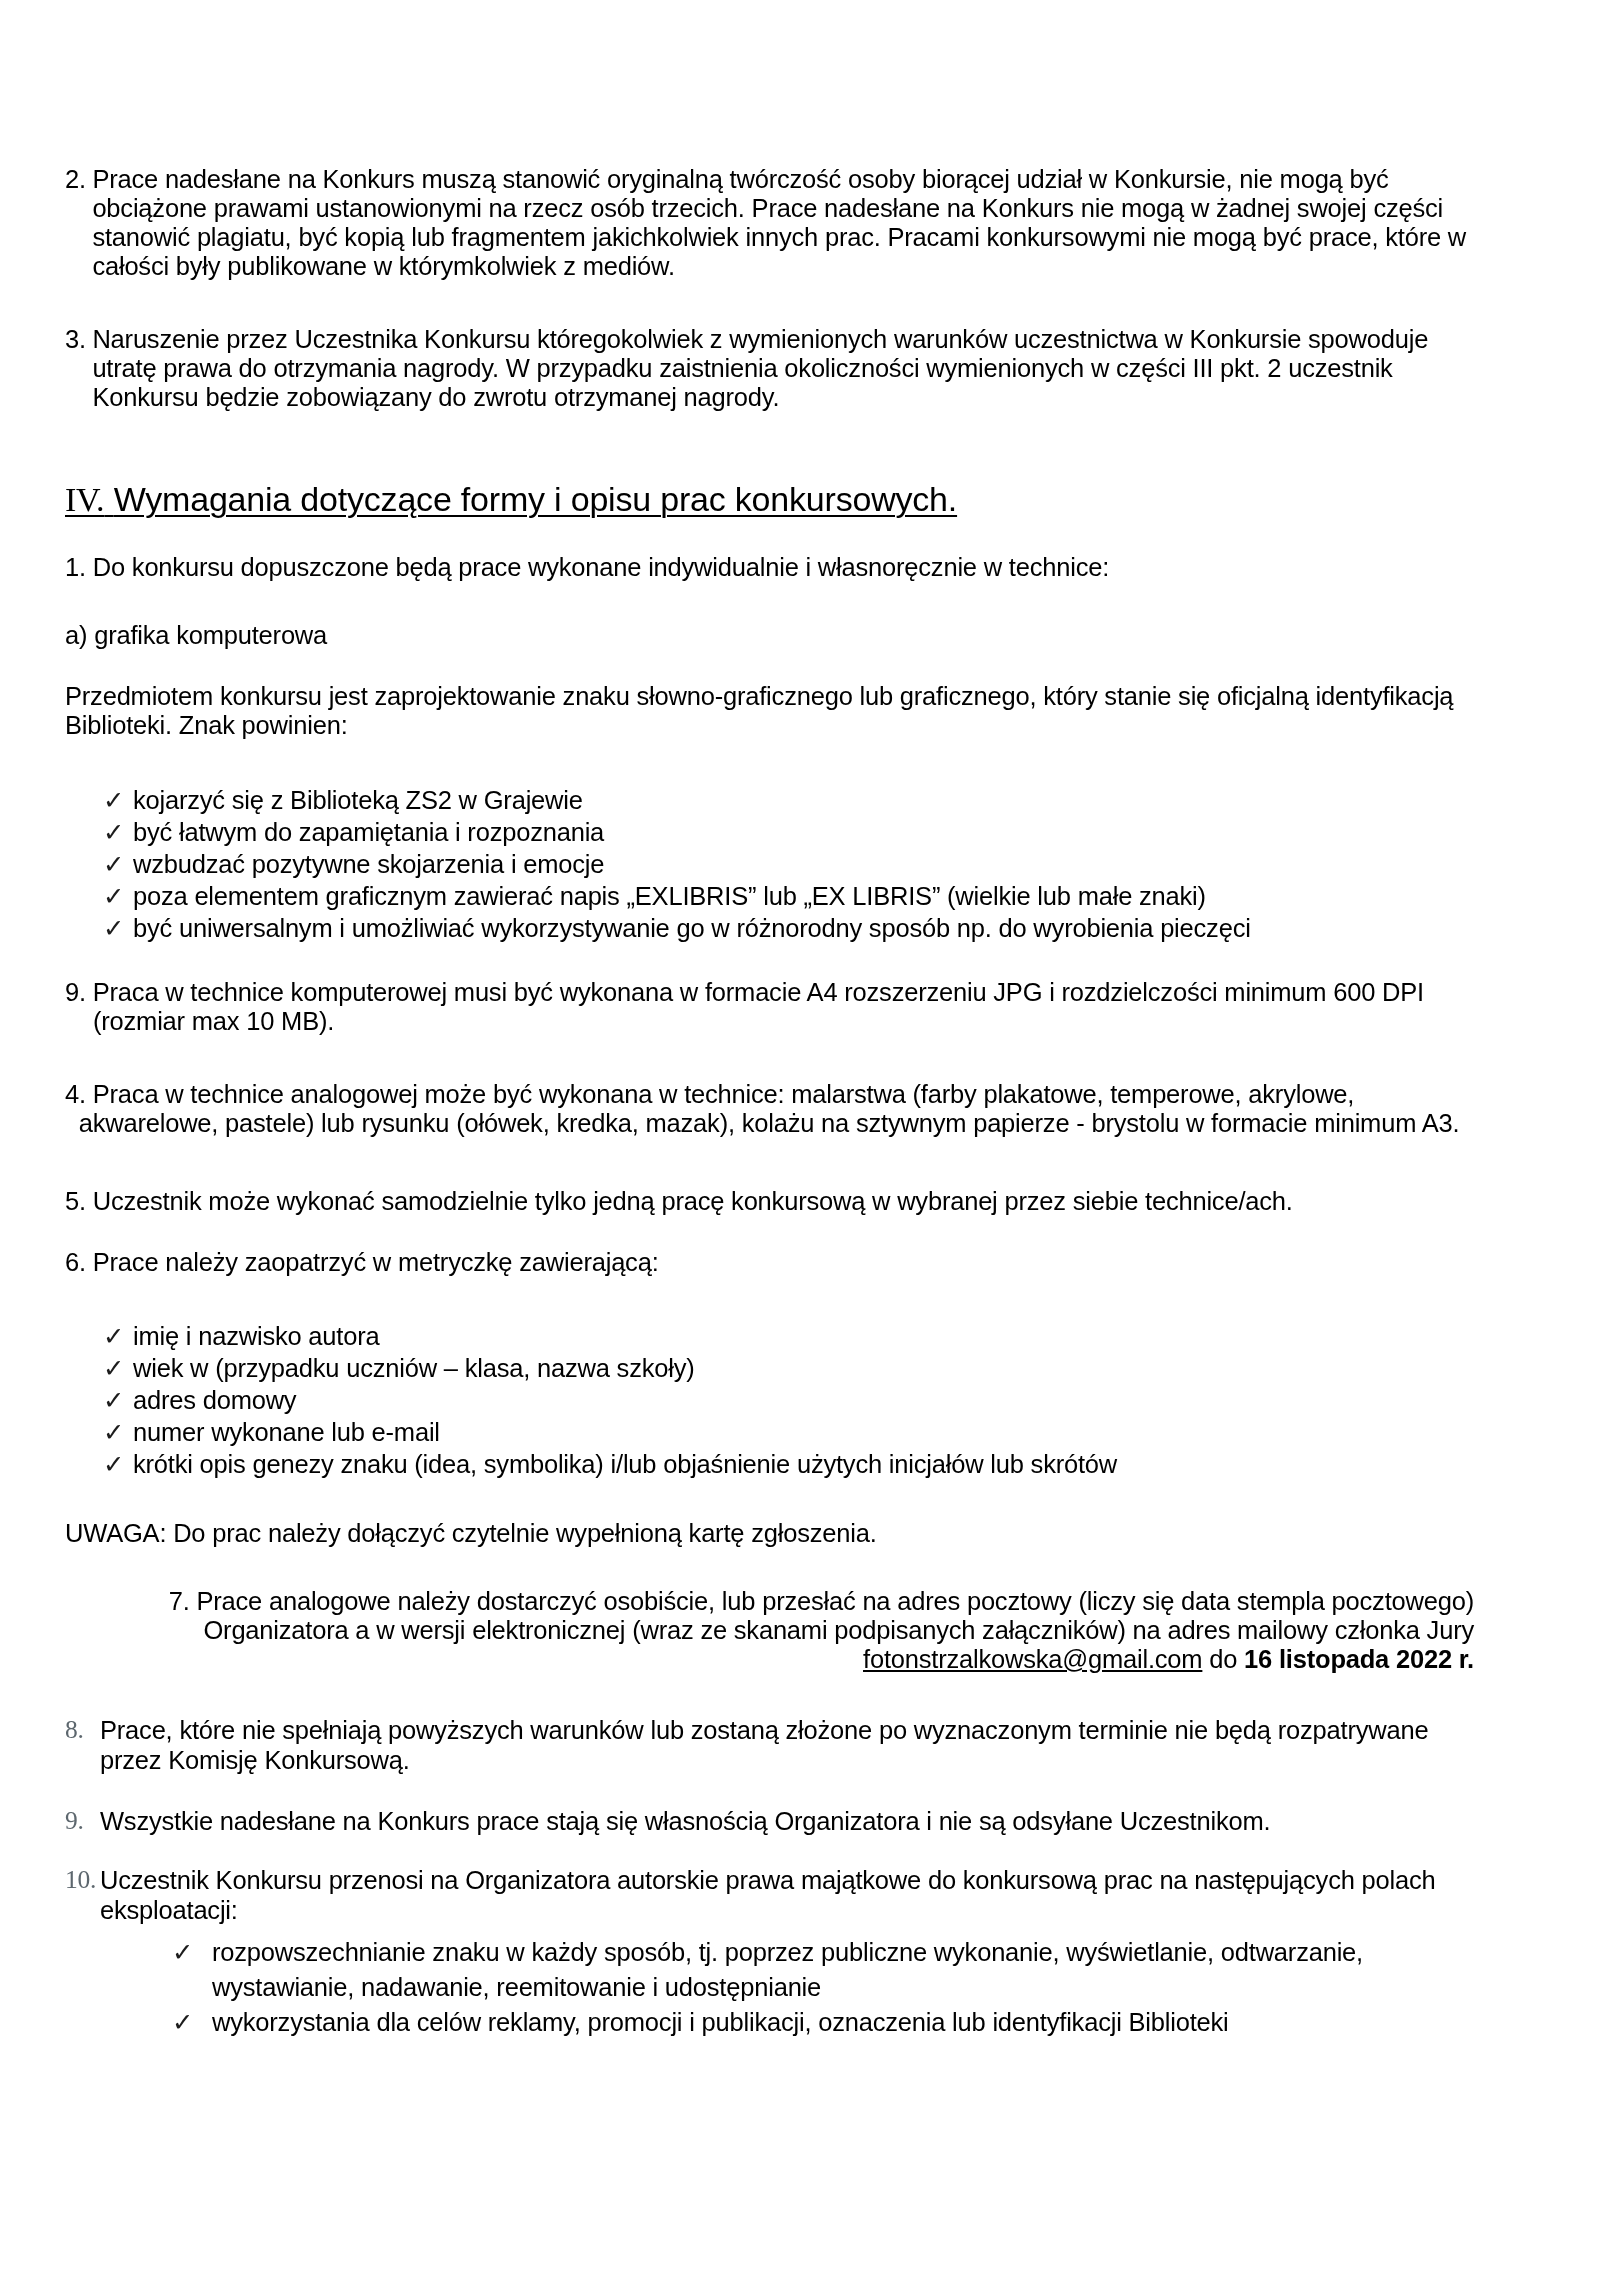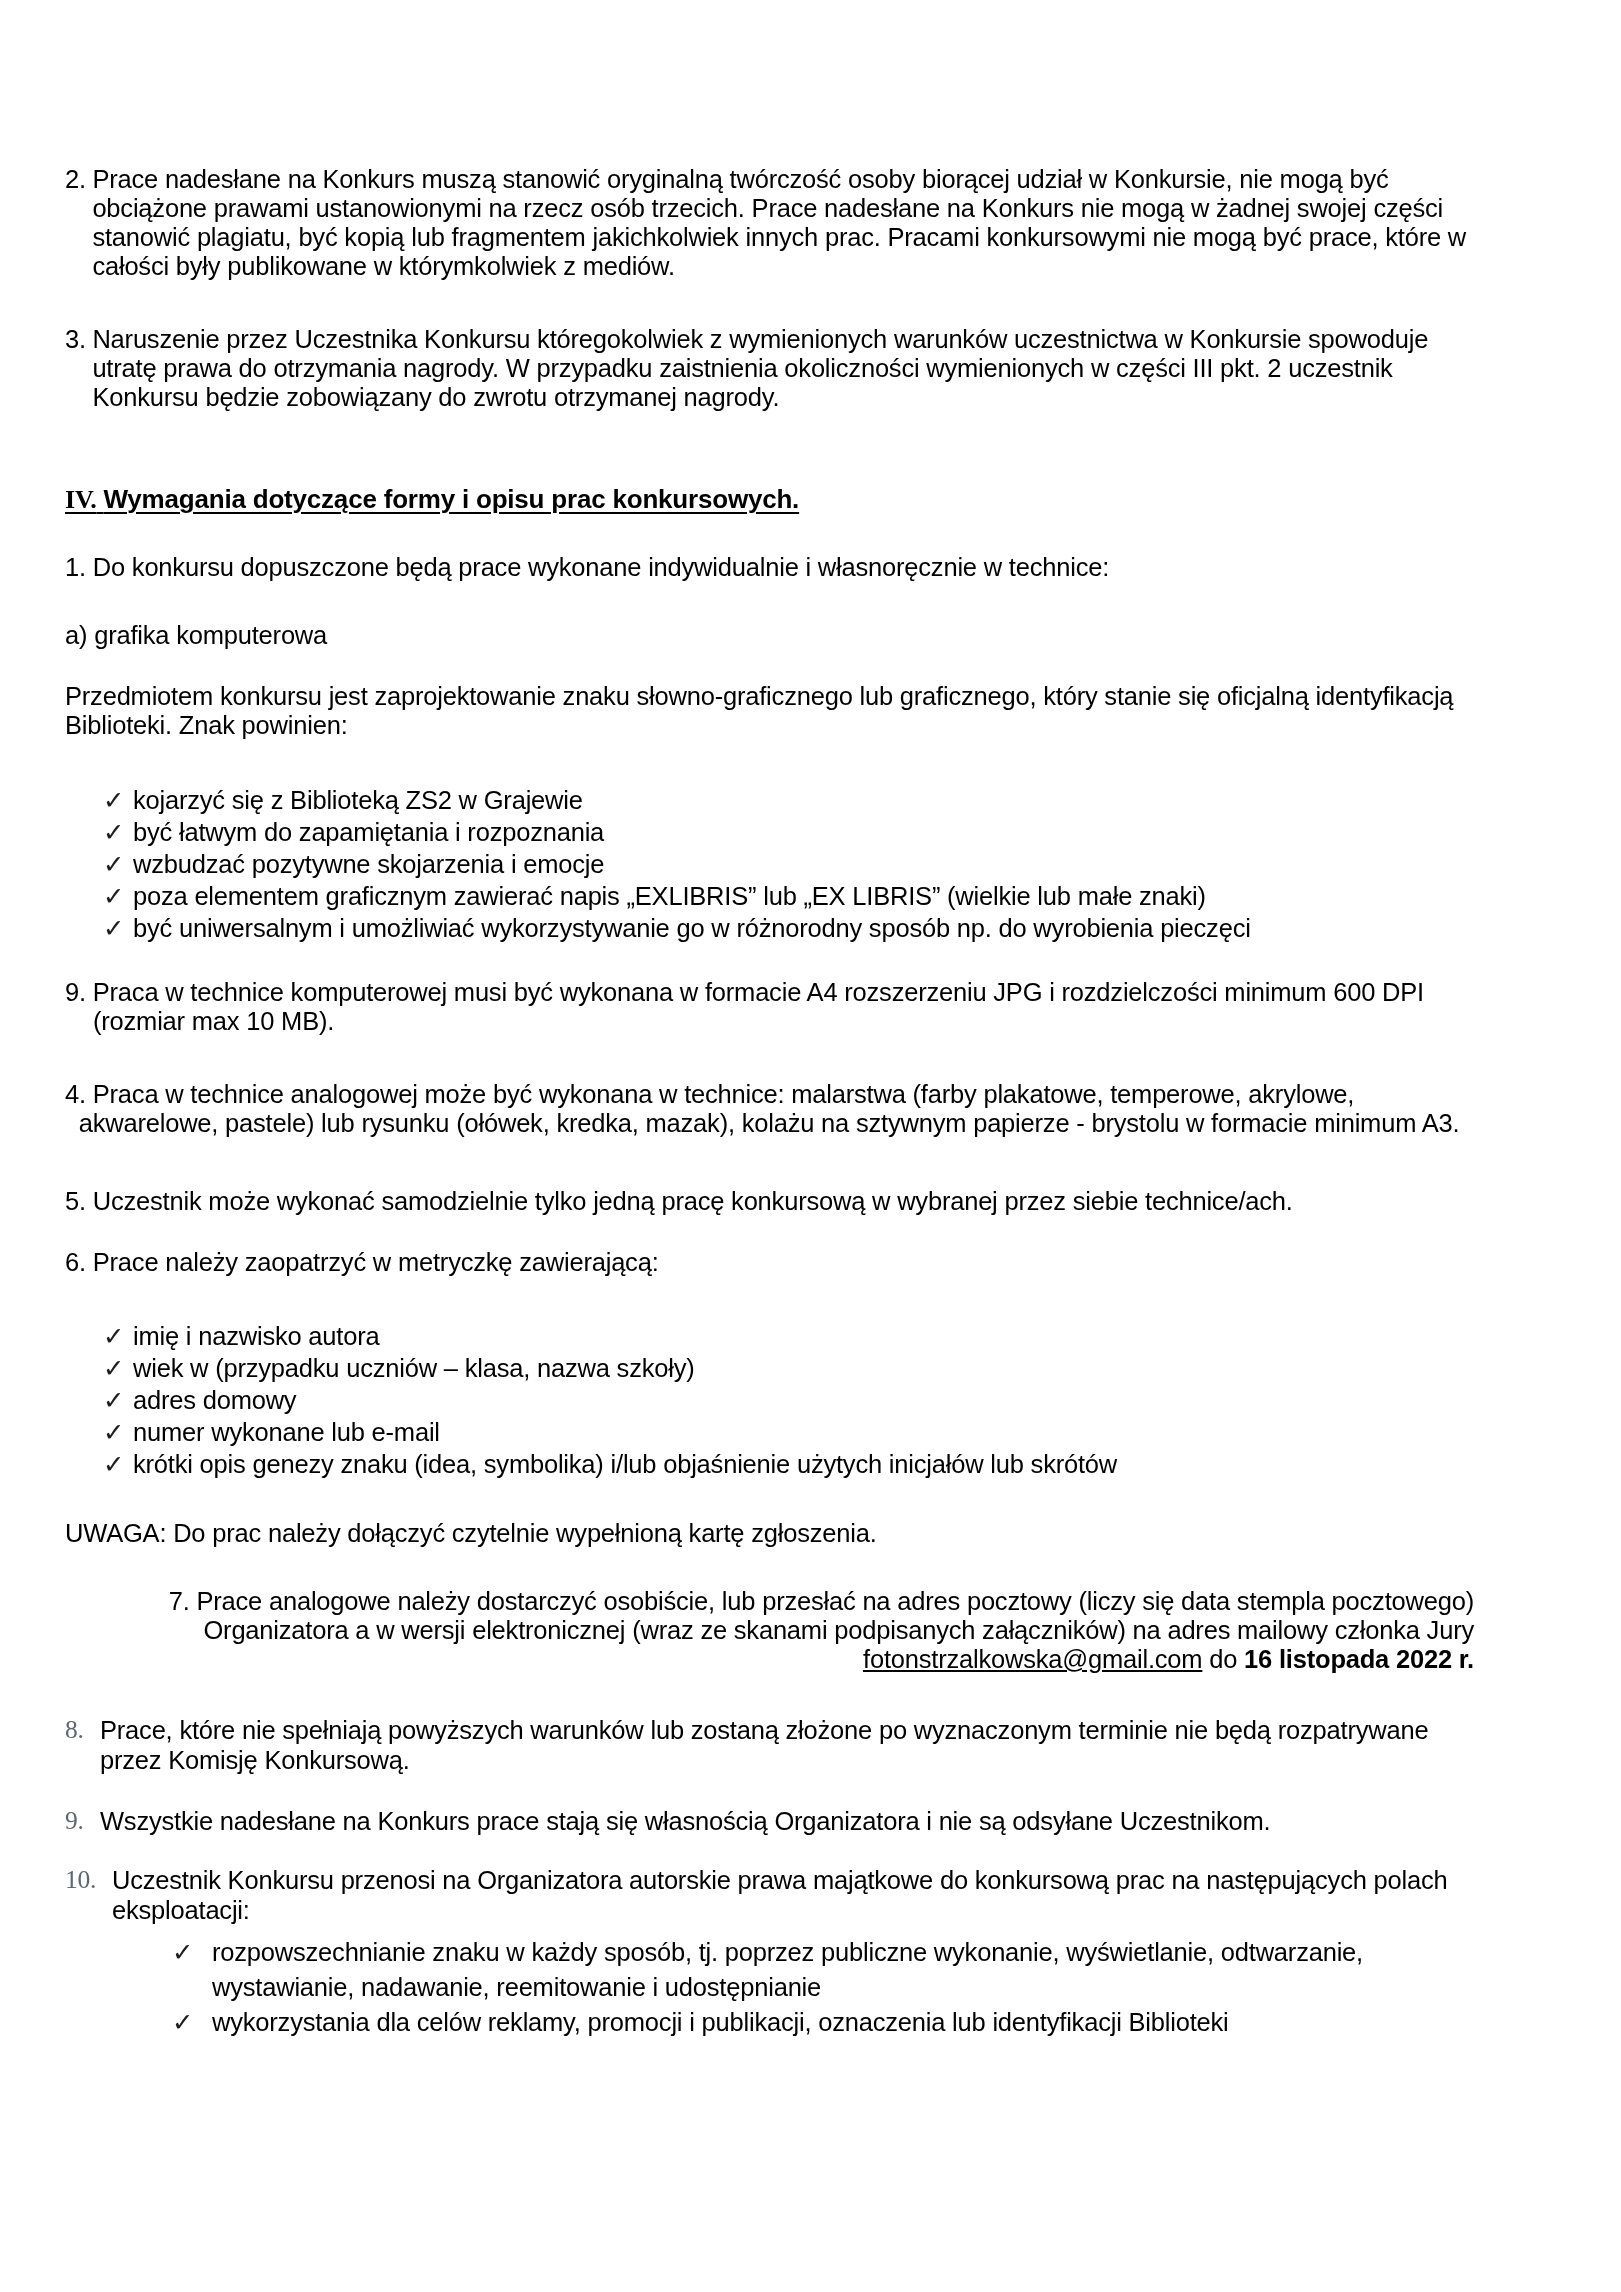--- a/index.html
+++ b/index.html
@@ -27,21 +27,21 @@
   
   .late { line-height:30px; }
   .late .num {
     flex:0 0 35px;
     font-family:"Liberation Serif", serif;
     color:#5d676e;
   }
 
   
   .heading {
-    font-weight:bold; font-size:26px; line-height:33px;
+    font-weight:normal; font-size:34px; line-height:33px;
     text-decoration:underline;
     text-decoration-thickness:2px;
     text-underline-offset:3.9px;
   }
   .heading .numeral { font-family:"Liberation Serif", serif; }
 
   
   .check-row { display:flex; line-height:32px; margin-left:38px; }
   .check-row .check { flex:0 0 30px; color:#1c1c1c; font-weight:400; }
   .check-row .ctext { flex:1 1 auto; }
@@ -62,21 +62,21 @@
   .mt-check1   { margin-top:44px; }
   .mt-p3       { margin-top:34px; }
   .mt-p4       { margin-top:44px; }
   .mt-p5       { margin-top:49px; }
   .mt-p6       { margin-top:32px; }
   .mt-check2   { margin-top:43px; }
   .mt-uwaga    { margin-top:39px; }
   .mt-p7       { margin-top:39px;text-align:right; }
   .mt-p8       { margin-top:41px; }
   .mt-p9       { margin-top:31px; }
-  .mt-p10      { margin-top:29px;gap:12px; }
+  .mt-p10      { margin-top:29px; }
   .mt-check3   { margin-top:9.8px; }
 </style>
 </head>
 <body>
 
 <div class="page">
 
   <div class="nrow">
     <span class="num">2.</span>
     <span class="txt">Prace nadesłane na Konkurs muszą stanowić oryginalną twórczość osoby biorącej udział w Konkursie, nie mogą być obciążone prawami ustanowionymi na rzecz osób trzecich. Prace nadesłane na Konkurs nie mogą w żadnej swojej części stanowić plagiatu, być kopią lub fragmentem jakichkolwiek innych prac. Pracami konkursowymi nie mogą być prace, które w całości były publikowane w którymkolwiek z mediów.</span>

